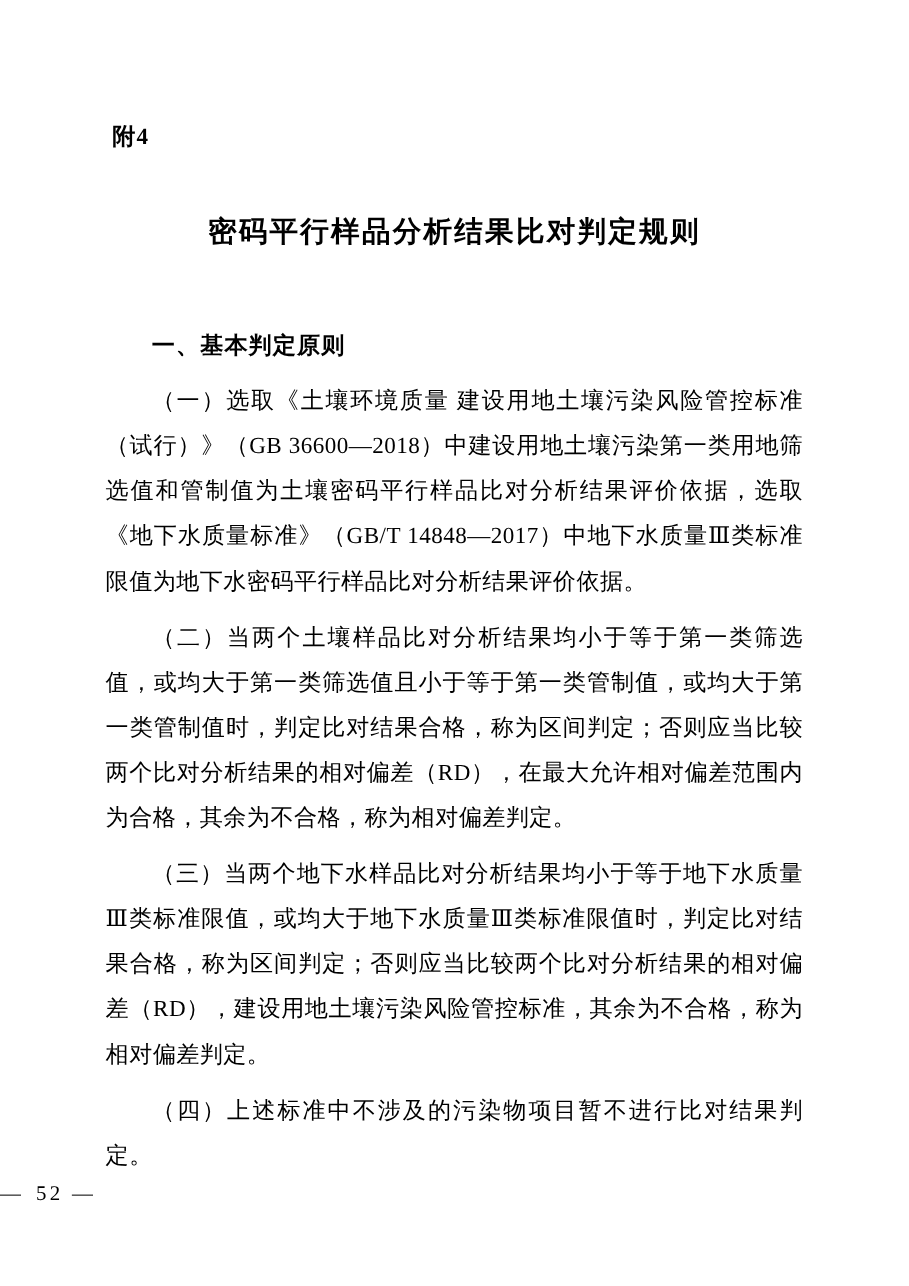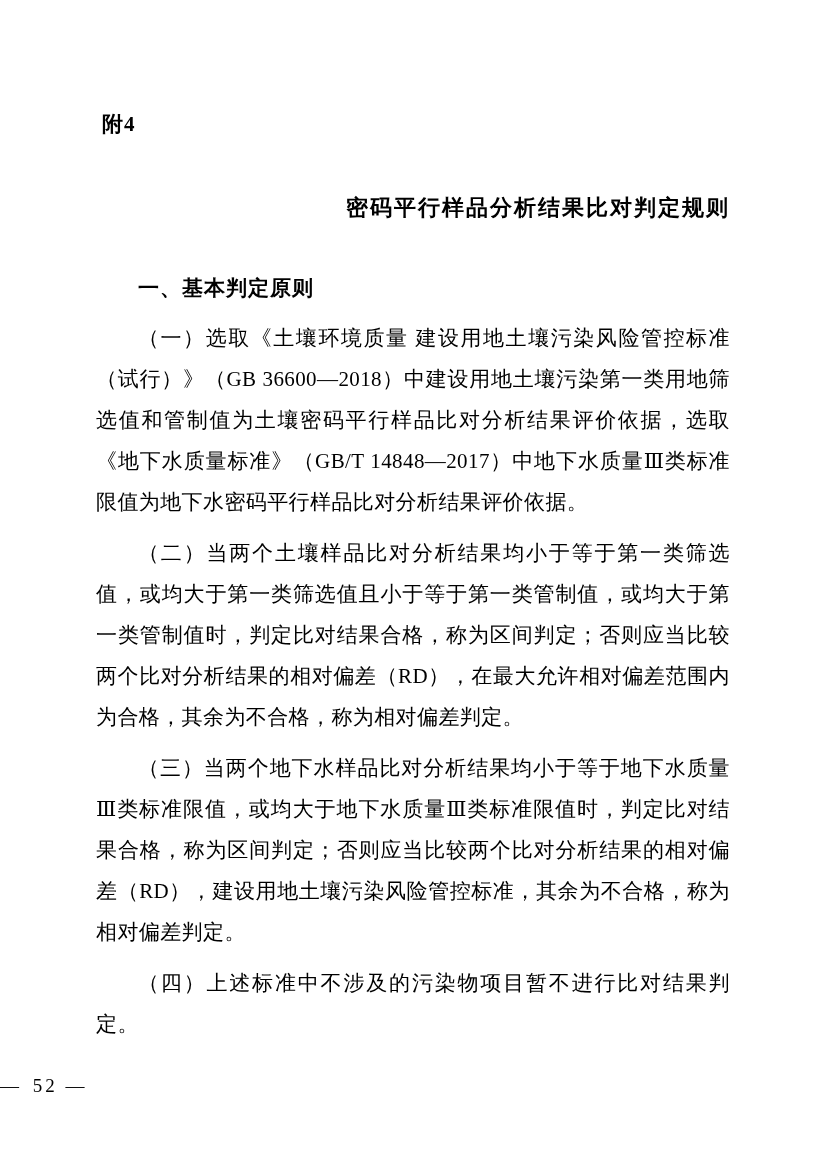--- a/index.html
+++ b/index.html
@@ -23,32 +23,32 @@
     padding: 110px 96px 0 96px;
   }
   .attachment-label {
     font-size: 21px;
     font-weight: bold;
     letter-spacing: 1px;
     margin: 0 0 0 6px;
     line-height: 1.4;
   }
   .doc-title {
-    text-align: right;
-    font-size: 22px;
+    text-align: center;
+    font-size: 26px;
     font-weight: bold;
     letter-spacing: 2px;
     margin: 52px 0 0 0;
     line-height: 1.5;
   }
   .section-heading {
     font-size: 21px;
     font-weight: bold;
     letter-spacing: 1px;
-    margin: 48px 0 0 0;
+    margin: 68px 0 0 0;
     text-indent: 42px;
     line-height: 1.6;
     font-family: Liberation Serif, serif;
   }
   .para {
     font-size: 21px;
     line-height: 41px;
     margin: 10px 0 0 0;
     text-indent: 42px;
     text-align: justify;

